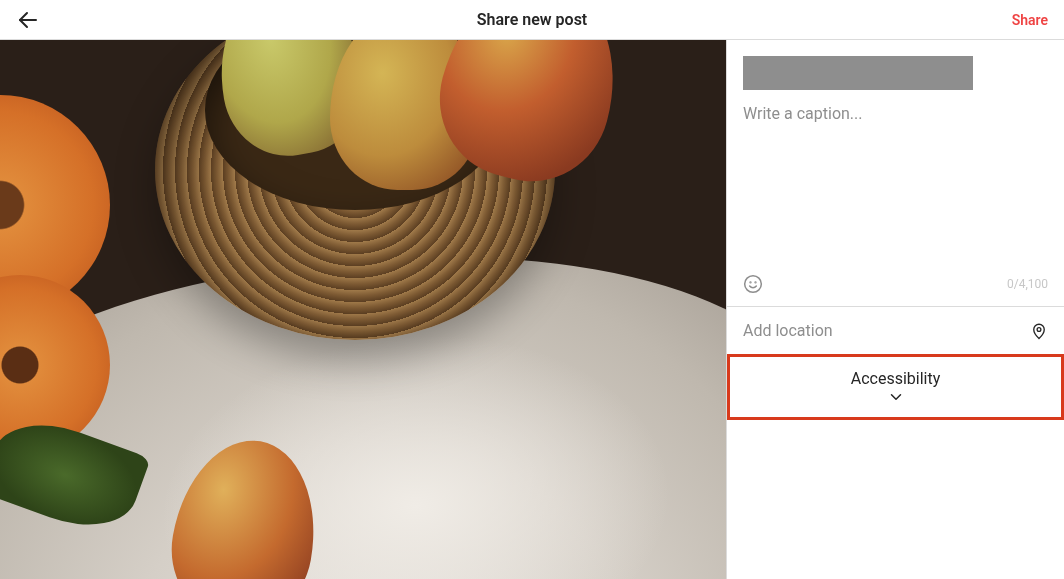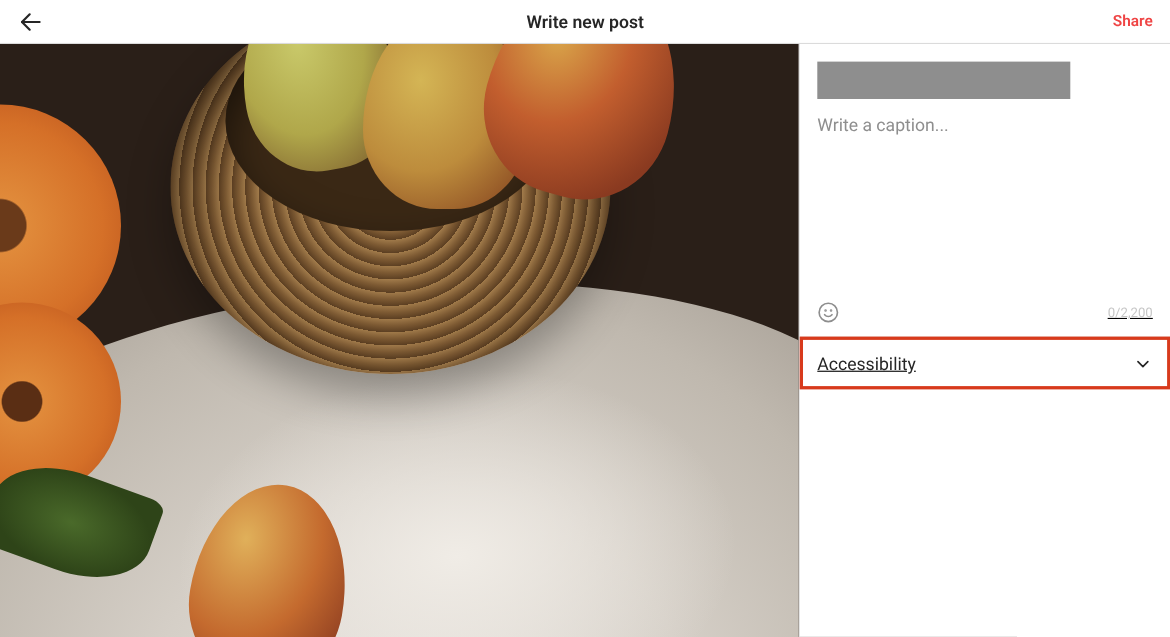--- a/index.html
+++ b/index.html
@@ -33,21 +33,20 @@
     }
     .share-btn {
       color: #ef4444;
       font-weight: 600;
       font-size: 14px;
       cursor: pointer;
     }
     .content {
       display: flex;
       height: 539px;
-      text-decoration: underline;
     }
     .image-preview {
       width: 726px;
       height: 539px;
       background: #2a1f18;
       position: relative;
       overflow: hidden;
     }
     
     .cloth {
@@ -195,34 +194,35 @@
       cursor: pointer;
       font-size: 16px;
       color: #262626;
     }
     .row.location .label { color: #8e8e8e; }
     .row .chev { color: #262626; }
     .row .loc-icon { color: #262626; }
     .highlight {
       outline: 3px solid #d83a1c;
       outline-offset: -3px;
+      flex-direction: column;
     }
     svg { display: block; }
   </style>
 </head>
 <body>
 
 <div class="header">
   <div class="back-btn">
     <svg width="24" height="24" viewBox="0 0 24 24" fill="none" stroke="#262626" stroke-width="2" stroke-linecap="round" stroke-linejoin="round">
       <line x1="20" y1="12" x2="4" y2="12"></line>
       <polyline points="11 5 4 12 11 19"></polyline>
     </svg>
   </div>
-  <div class="header-title">Write new post</div>
+  <div class="header-title">Share new post</div>
   <div class="share-btn">Share</div>
 </div>
 
 <div class="content">
   <div class="image-preview">
     <div class="cloth"></div>
     <div class="basket">
         <div class="basket-inner"></div>
       </div>
     <div class="pear pear2"></div>
@@ -245,23 +245,32 @@
 
     <div class="caption-footer">
       <div class="emoji-btn">
         <svg width="20" height="20" viewBox="0 0 24 24" fill="none" stroke="#8e8e8e" stroke-width="1.8">
           <circle cx="12" cy="12" r="10"></circle>
           <circle cx="9" cy="10" r="0.5" fill="#8e8e8e"></circle>
           <circle cx="15" cy="10" r="0.5" fill="#8e8e8e"></circle>
           <path d="M8 14.5c1 1.2 2.4 2 4 2s3-0.8 4-2" stroke-linecap="round"></path>
         </svg>
       </div>
-      <div class="char-count">0/2,200</div>
-    </div>
-
+      <div class="char-count">0/4,100</div>
+    </div>
+
+    <div class="row location">
+      <span class="label">Add location</span>
+      <span class="loc-icon">
+        <svg width="18" height="18" viewBox="0 0 24 24" fill="none" stroke="#262626" stroke-width="1.8">
+          <path d="M12 22s7-6.5 7-12a7 7 0 10-14 0c0 5.5 7 12 7 12z"></path>
+          <circle cx="12" cy="10" r="2.5"></circle>
+        </svg>
+      </span>
+    </div>
 
     <div class="row highlight">
       <span class="label">Accessibility</span>
       <span class="chev">
         <svg width="18" height="18" viewBox="0 0 24 24" fill="none" stroke="#262626" stroke-width="2" stroke-linecap="round" stroke-linejoin="round">
           <polyline points="6 9 12 15 18 9"></polyline>
         </svg>
       </span>
     </div>
 

